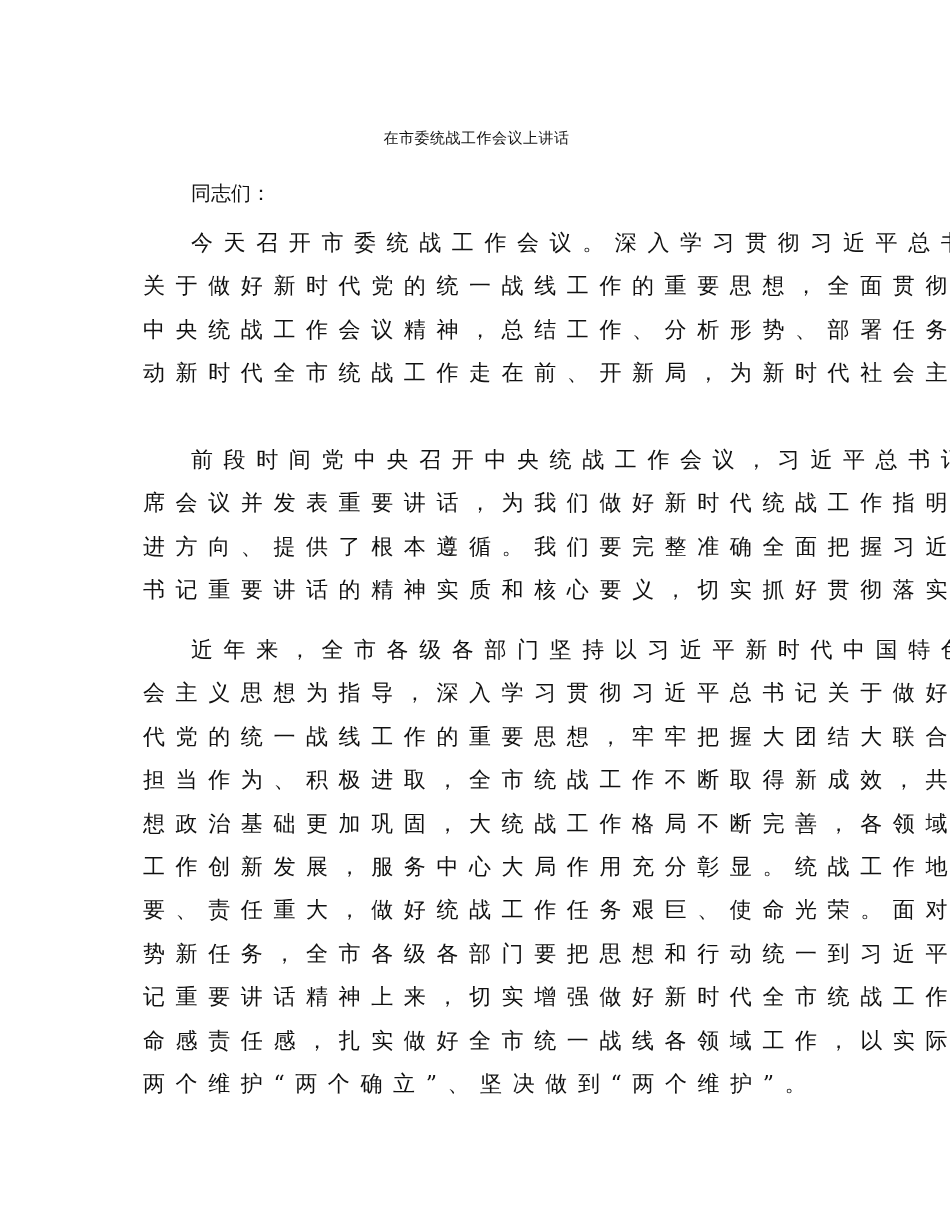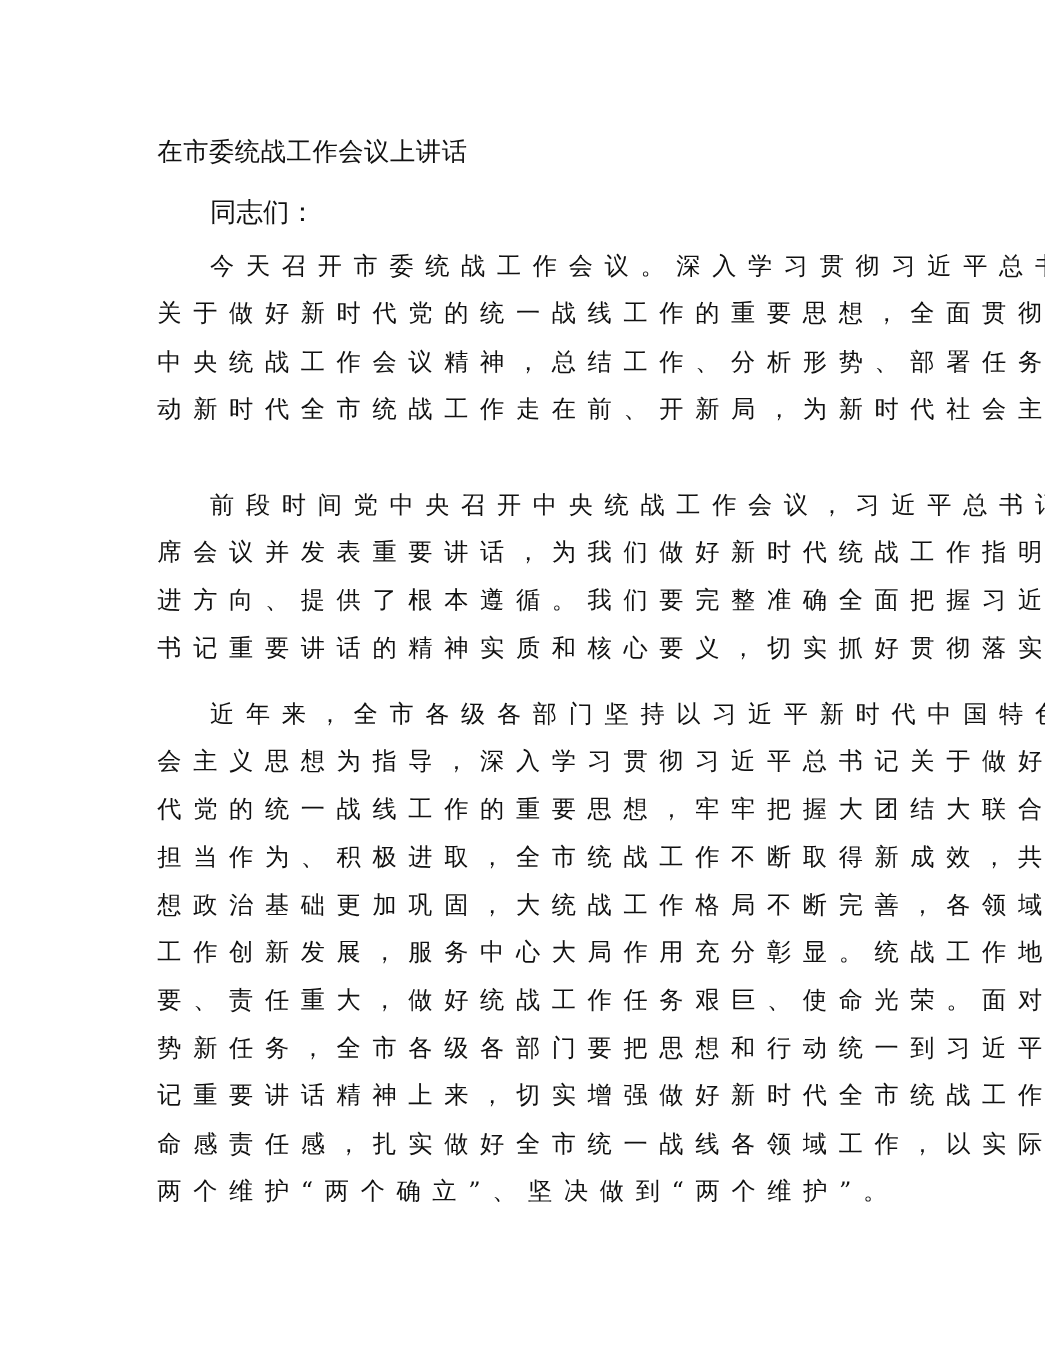--- a/index.html
+++ b/index.html
@@ -19,33 +19,34 @@
     position: absolute;
     left: 143px;
     top: 0;
     width: 667px;
   }
   .title {
     position: absolute;
     left: 0;
     top: 121px;
     width: 667px;
+    text-align: center;
     font-family: "DejaVu Sans", "Liberation Sans", sans-serif;
-    font-size: 23px;
+    font-size: 15px;
     line-height: 34px;
     letter-spacing: 0.5px;
     color: #111;
     margin: 0;
     font-weight: normal;
   }
   .salutation {
     position: absolute;
     left: 48px;
     top: 173px;
-    font-size: 24px;
+    font-size: 20px;
     line-height: 40px;
     margin: 0;
   }
   .para {
     position: absolute;
     left: 0;
     width: 667px;
     font-size: 22px;
     line-height: 43.4px;
     margin: 0;

